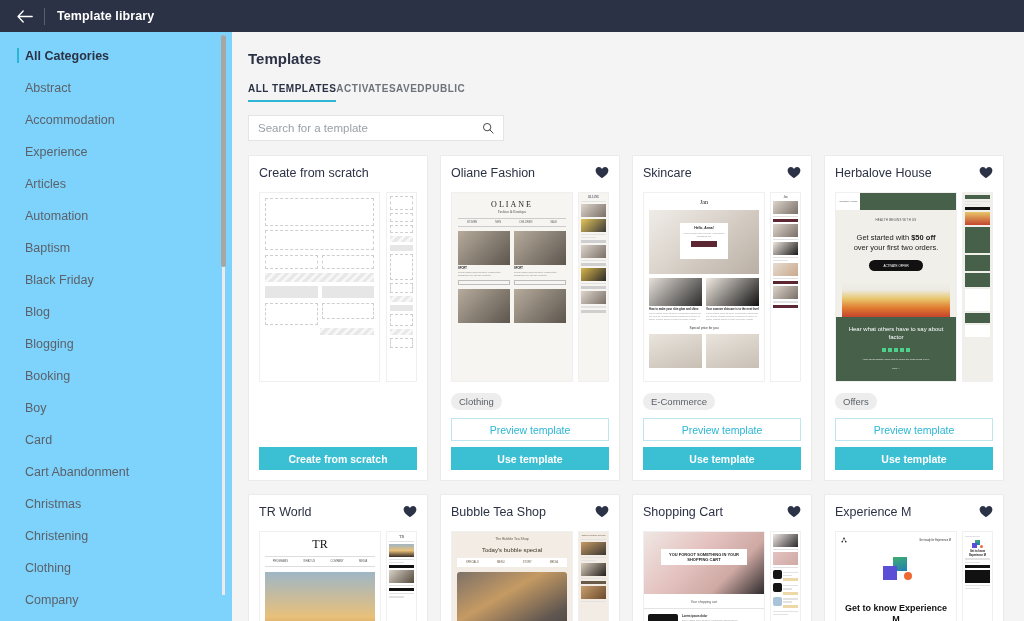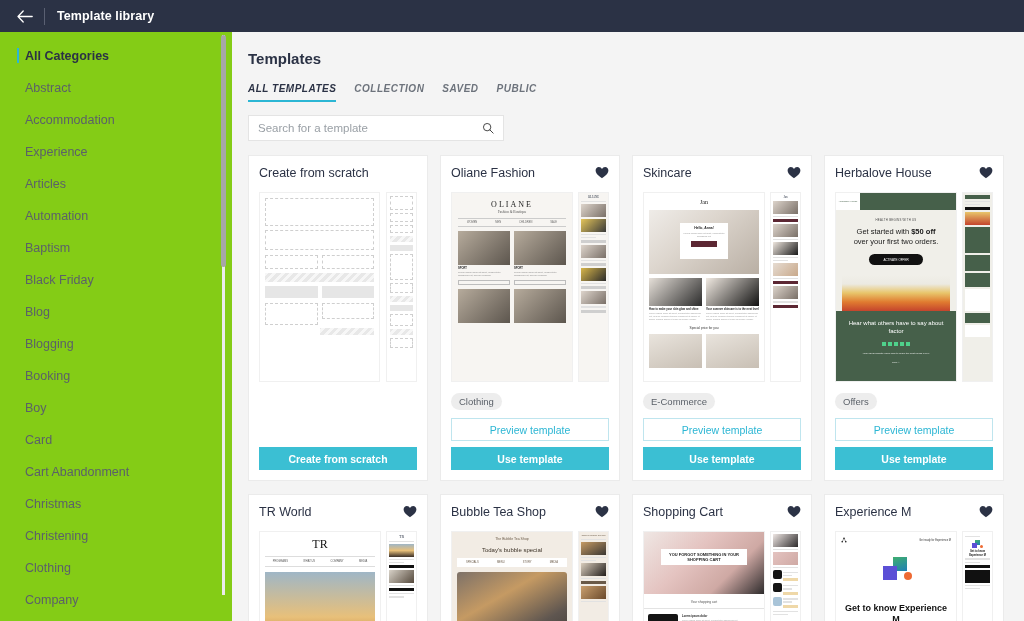--- a/index.html
+++ b/index.html
@@ -30,21 +30,21 @@
     width: 1px; height: 17px; background: #5a6072; margin: 0 12px 0 6px;
   }
   .topbar-title { font-size: 12.5px; font-weight: bold; letter-spacing: .1px; }
 
   
   .shell { display: flex; height: 589px; }
 
   
   .sidebar {
     width: 232px;
-    background: #84cc16;
+    background: #7dd3fc;
     position: relative;
     padding-top: 8px;
     overflow: hidden;
     flex: none;
   }
   .cat {
     height: 32px;
     display: flex; align-items: center;
     padding-left: 25px;
     font-size: 12.5px;
@@ -65,21 +65,21 @@
   .sb-thumb {
     position: absolute; top: 3px; right: 6px;
     width: 5px; height: 232px; background: #a6a6a6; border-radius: 3px;
     cursor: pointer;
   }
 
   
   .main { flex: 1; padding: 18px 20px 0 16px; overflow: hidden; }
   .page-title { font-size: 15px; font-weight: bold; color: #2b3245; }
 
-  .tabs { display: flex; gap: 18px; margin-top: 16px; font-style: italic; }
+  .tabs { display: flex; margin-top: 16px; }
   .tab {
     font-size: 10px; letter-spacing: .5px; font-weight: bold;
     color: #6d737c; padding-bottom: 6px; cursor: pointer;
     border-bottom: 2px solid transparent;
   }
   .tab.active { color: #2b3245; border-bottom-color: #2cb6d4; }
 
   .search-wrap {
     margin-top: 13px;
     width: 256px; height: 26px;
@@ -200,21 +200,21 @@
   .sk-img2 { height: 34px; background: linear-gradient(160deg,#e9e4dd,#c8bfb4); }
 
   
   .hb { background: #f0efe9; }
   .hb-top { display: flex; height: 17px; }
   .hb-logo { width: 24px; background: #fff; display: flex; align-items: center; justify-content: center; }
   .hb-logo span { font-size: 2.4px; color: #3d5943; text-align: center; line-height: 3px; }
   .hb-bar { flex: 1; background: #46604a; }
   .hb-body { padding: 8px 6px 0; text-align: center; background: #f0efe9; }
   .hb-eyebrow { font-size: 2.8px; letter-spacing: .3px; color: #444; }
-  .hb-h { font-size: 7.5px; color: #1a1a1a; margin-top: 5px; line-height: 10px; }
+  .hb-h { font-size: 7.5px; color: #1a1a1a; margin-top: 11px; line-height: 10px; }
   .hb-h b { font-weight: bold; }
   .hb-cta { margin: 7px auto 0; width: 54px; height: 11px; background: #111; border-radius: 6px; color: #fff; font-size: 3px; display: flex; align-items: center; justify-content: center; }
   .hb-veg { height: 36px; margin-top: 10px;
     background: linear-gradient(0deg,#c4442d 0%,#e07b30 25%,#e8c56a 50%,#eceae2 75%,#f0efe9 100%); }
   .hb-green { background: #46604a; padding: 8px 6px 6px; text-align: center; color: #fff; height: 78px; }
   .hb-green .g1 { font-size: 6px; line-height: 8px; }
   .hb-stars { margin-top: 7px; display: flex; gap: 2px; justify-content: center; }
   .hb-stars i { width: 4px; height: 4px; background: #4fd18b; display: block; }
   .hb-quote { font-size: 2.5px; margin-top: 6px; line-height: 3.4px; opacity: .9; }
 
@@ -336,21 +336,21 @@
       </div>
     <div class="sb-track"></div>
     <div class="sb-thumb"></div>
   </div>
 
   <div class="main">
     <div class="page-title">Templates</div>
 
     <div class="tabs">
       <div class="tab active"><span>ALL TEMPLATES</span></div>
-      <div class="tab"><span>COLLECTION</span></div>
+      <div class="tab"><span>ACTIVATE</span></div>
       <div class="tab"><span>SAVED</span></div>
       <div class="tab"><span>PUBLIC</span></div>
     </div>
 
     <div class="search-wrap">
       <input class="search-input" value="" placeholder="Search for a template" style="">
       <svg width="12" height="12" viewBox="0 0 14 14">
         <circle cx="6" cy="6" r="4.3" stroke="#3c3c3c" stroke-width="1.1" fill="none"></circle>
         <path d="M9.2 9.2 L13 13" stroke="#3c3c3c" stroke-width="1.1" stroke-linecap="round"></path>
       </svg>

